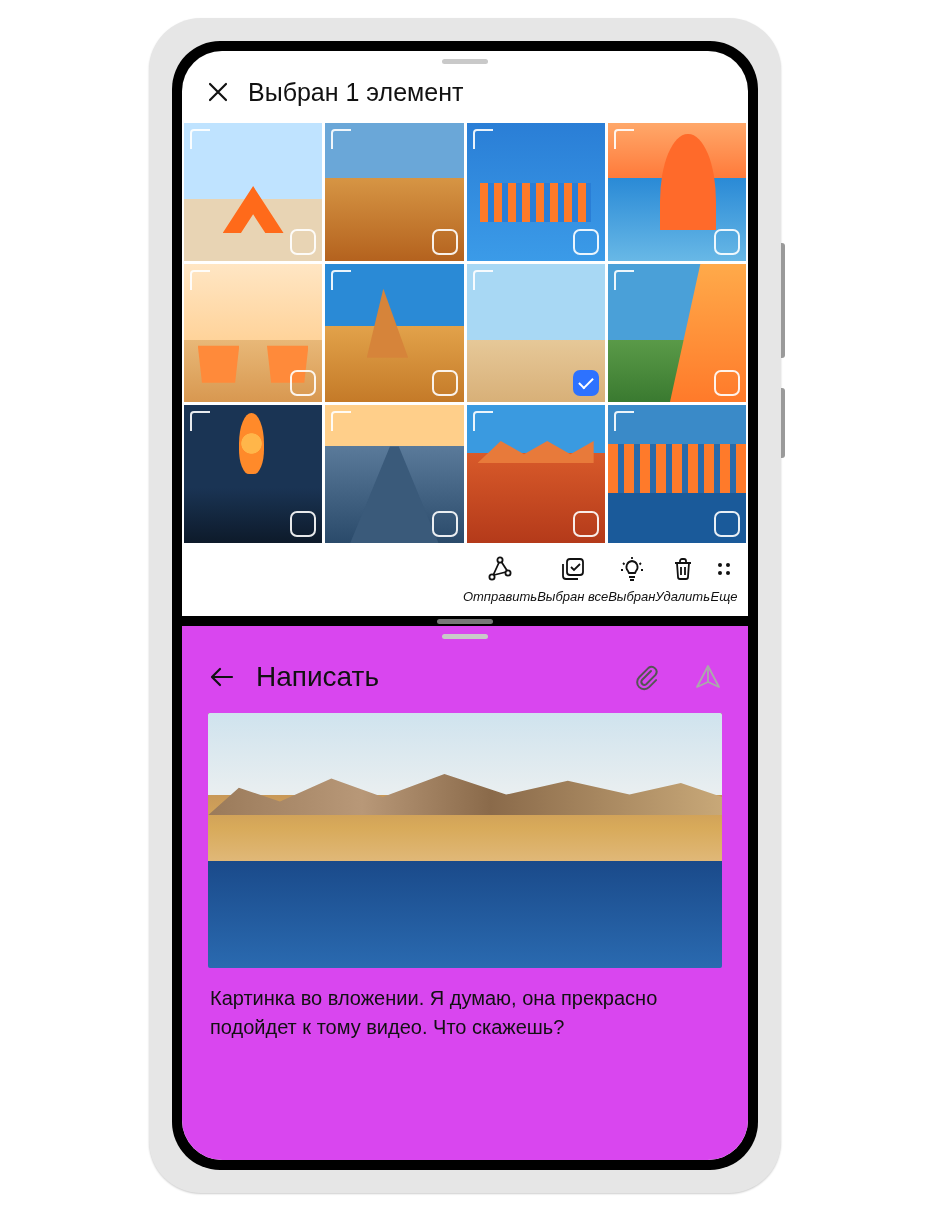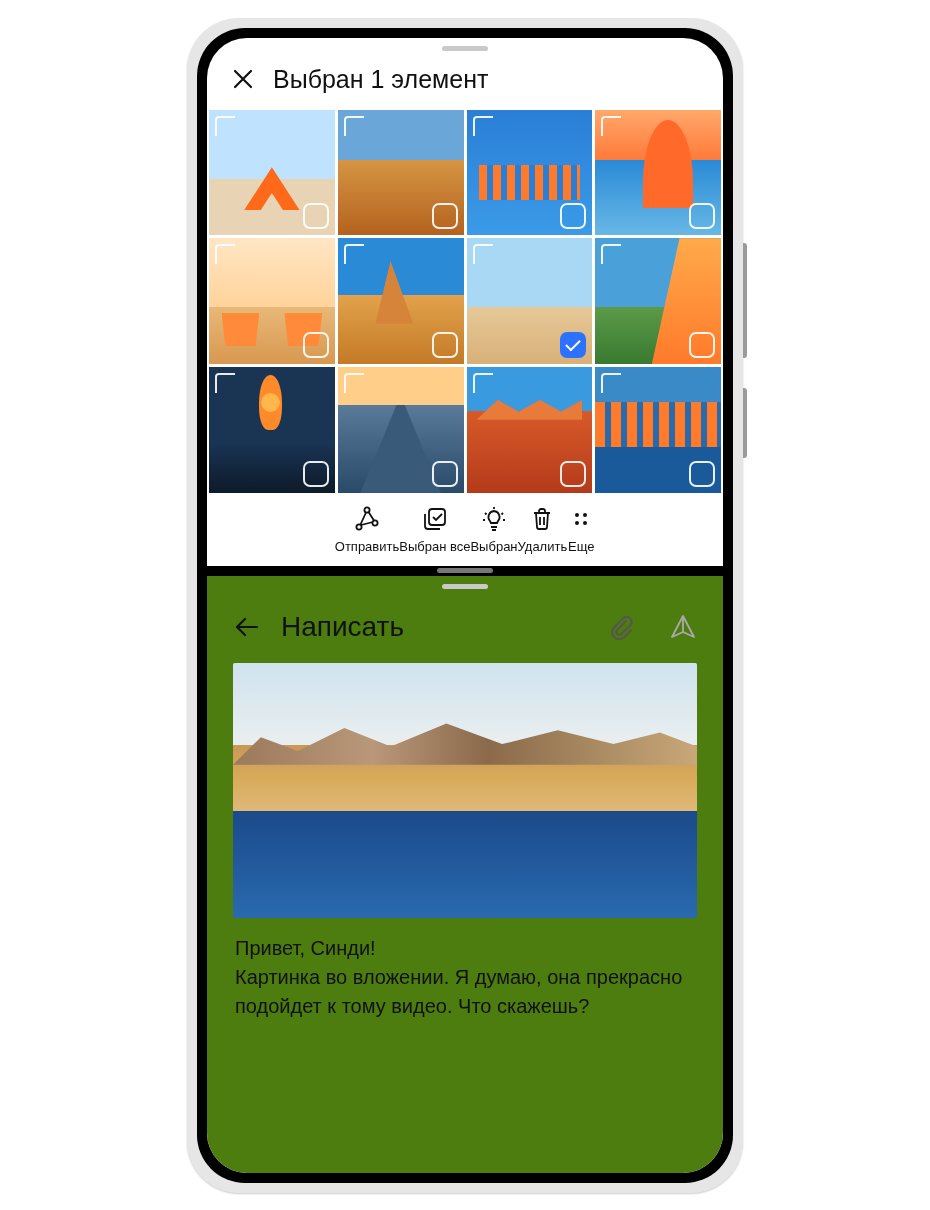--- a/index.html
+++ b/index.html
@@ -5,24 +5,24 @@
 * { box-sizing:border-box; margin:0; padding:0; }
 body {
   width:930px; height:1210px;
   background:#fff;
   font-family:-apple-system,Helvetica,Arial,sans-serif;
   display:flex; align-items:center; justify-content:center;
 }
 
 
 .phone-outer {
-  width:556px; height:1175px;
+  width:632px; height:1175px;
   background:#e6e6e6;
   border-radius:52px;
-  padding:10px;
+  padding:23px;
   position:relative;
   box-shadow:0 1px 2px rgba(0,0,0,.2);
 }
 .phone-inner {
   width:100%; height:100%;
   background:#000;
   border-radius:48px;
   padding:10px;
 }
 .screen {
@@ -86,38 +86,39 @@
   display:flex; align-items:center; justify-content:center;
 }
 .chk.on::after {
   content:""; width:12px; height:6px;
   border-left:2.5px solid #fff; border-bottom:2.5px solid #fff;
   transform:rotate(-45deg) translate(1px,-1px);
 }
 
 
 .actions {
-  display:flex; justify-content:center; align-items:flex-end;
+  display:flex; justify-content:flex-end; align-items:flex-end;
   padding:12px 10px 8px;
   background:#fff;
+  font-style:italic;
 }
 .act { display:flex; flex-direction:column; align-items:center; gap:6px; }
 .act span { font-size:13px; color:#111; }
 .act svg { width:28px; height:28px; }
 
 
 .split {
   height:10px; background:#000;
   margin-top:4px;
   display:flex; align-items:center; justify-content:center;
 }
 .split .bar { width:56px; height:5px; background:#777; border-radius:3px; }
 
 
-.compose { flex:1; background:#4d7c0f; display:flex; flex-direction:column; }
+.compose { flex:1; background:#d946ef; display:flex; flex-direction:column; }
 .compose-top {
   display:flex; align-items:center; gap:20px;
   padding:18px 26px 12px;
 }
 .compose-top .ctitle { font-size:28px; font-weight:500; color:#111; flex:1; }
 .compose-top svg { flex:none; }
 .attach-img {
   margin:8px 26px 16px;
   border-radius:2px;
   overflow:hidden;
@@ -320,20 +321,19 @@
             <path d="M14 3 L25 24 L14 19 L3 24 Z" fill="none" stroke="#aaa" stroke-width="1.8" stroke-linejoin="round"></path>
             <path d="M14 3 V19" stroke="#aaa" stroke-width="1.8"></path>
           </svg>
         </div>
 
         <div class="attach-img">
           <div class="attach-art"></div>
         </div>
 
         <div class="body-text">
-          <p>Привет, Синди!</p>
           <p>Картинка во вложении. Я думаю, она прекрасно подойдет к тому видео. Что скажешь?</p>
         </div>
       </div>
 
     </div>
   </div>
 </div>
 
 </body></html>

